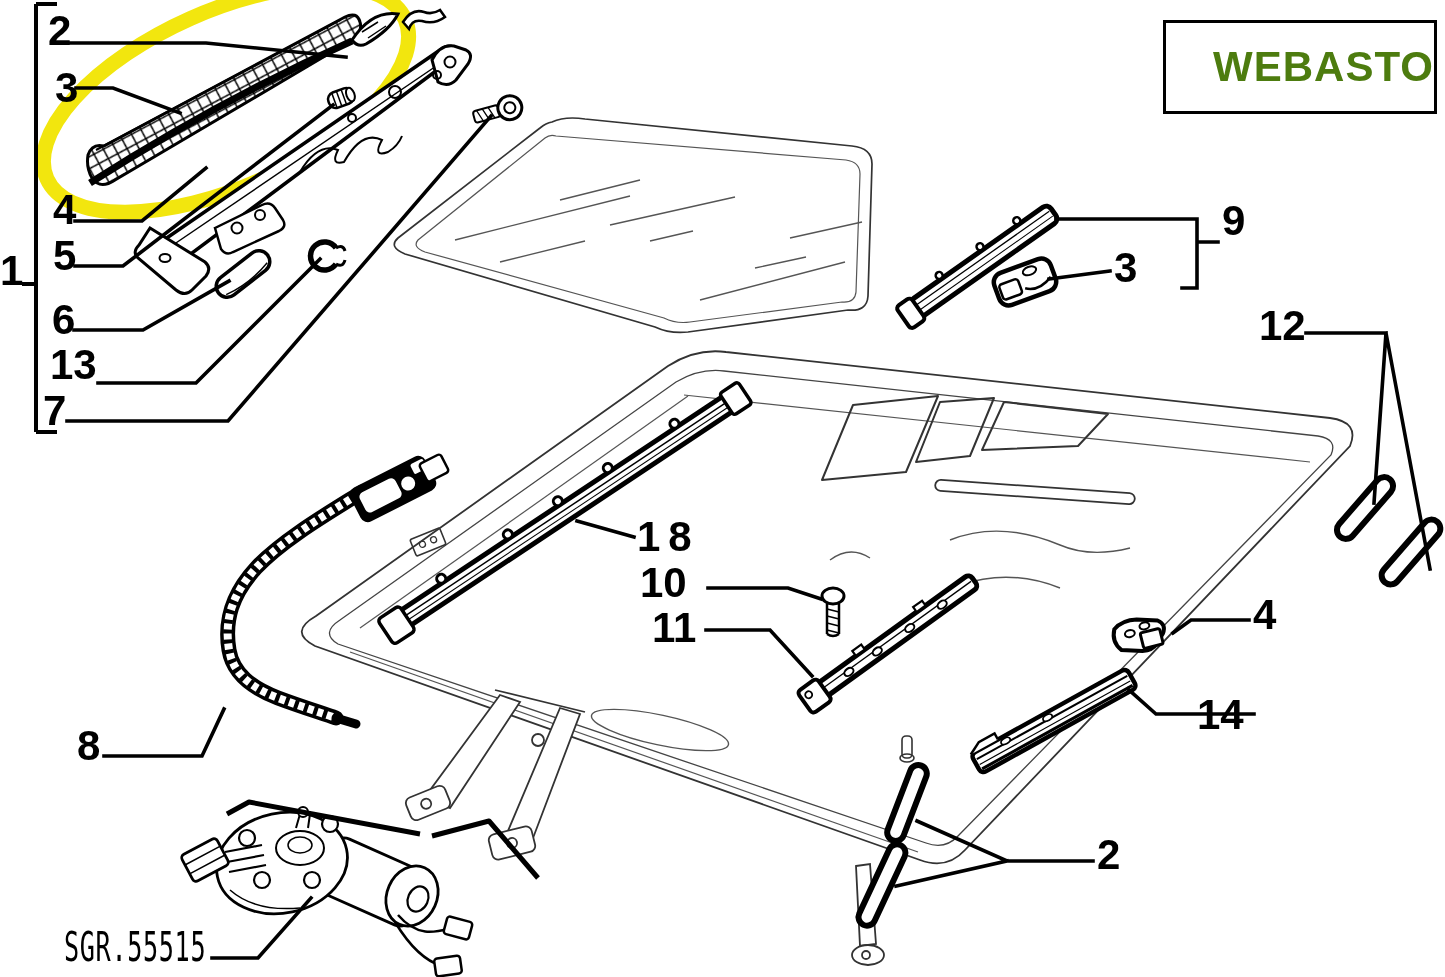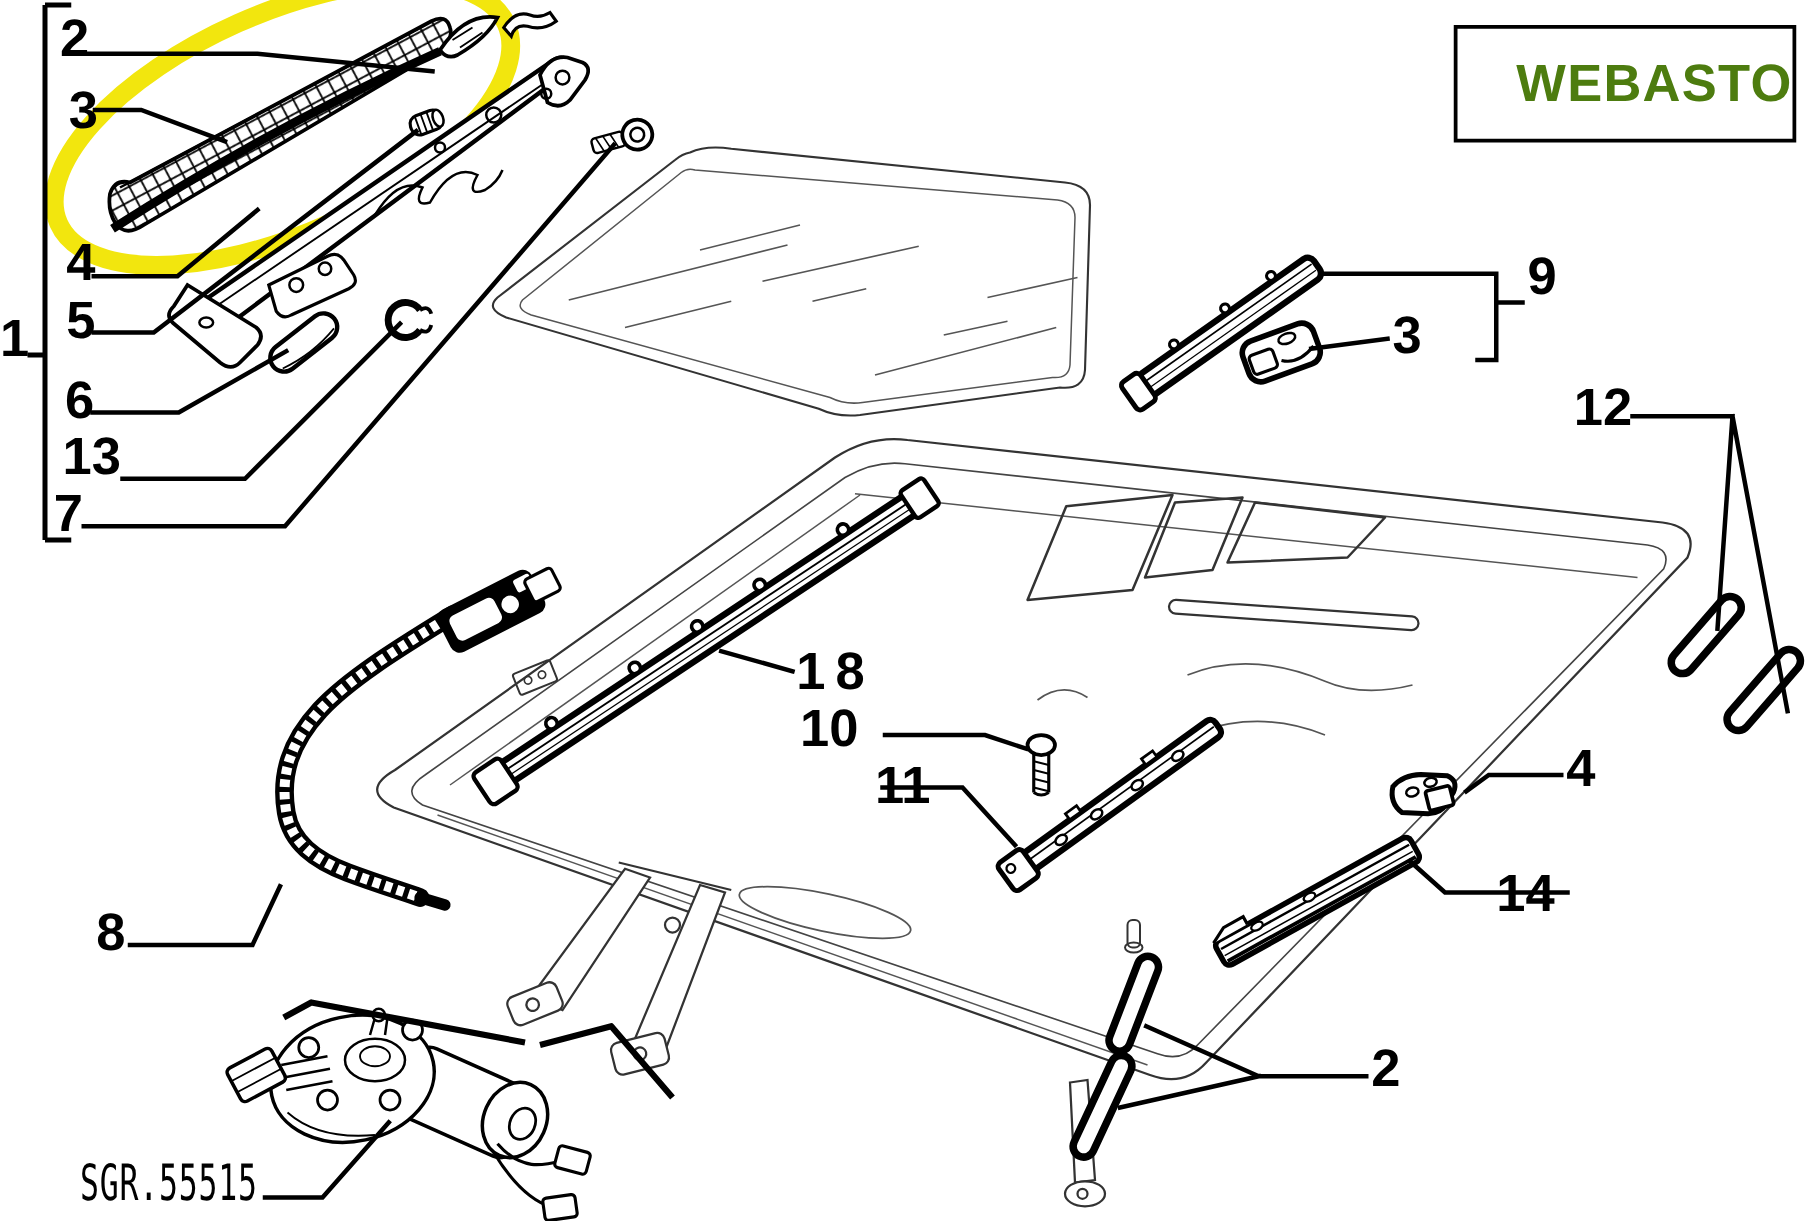--- a/index.html
+++ b/index.html
@@ -285,21 +285,21 @@
 <div class="callout" style="left:48px;top:10px">2</div>
 <div class="callout" style="left:55px;top:67px">3</div>
 <div class="callout" style="left:53px;top:189px">4</div>
 <div class="callout" style="left:53px;top:235px">5</div>
 <div class="callout" style="left:52px;top:299px">6</div>
 <div class="callout" style="left:50px;top:344px">13</div>
 <div class="callout" style="left:43px;top:390px">7</div>
 <div class="callout" style="left:77px;top:725px">8</div>
 <div class="callout wide" style="left:637px;top:516px">18</div>
 <div class="callout" style="left:640px;top:562px">10</div>
-<div class="callout" style="left:700px;top:607px">11</div>
+<div class="callout" style="left:652px;top:607px">11</div>
 <div class="callout" style="left:1222px;top:200px">9</div>
 <div class="callout" style="left:1114px;top:247px">3</div>
 <div class="callout" style="left:1259px;top:305px">12</div>
 <div class="callout" style="left:1253px;top:594px">4</div>
 <div class="callout" style="left:1197px;top:694px">14</div>
 <div class="callout" style="left:1097px;top:834px">2</div>
 
 <div class="brand-box">
   <span>WEBASTO</span>
 </div>

